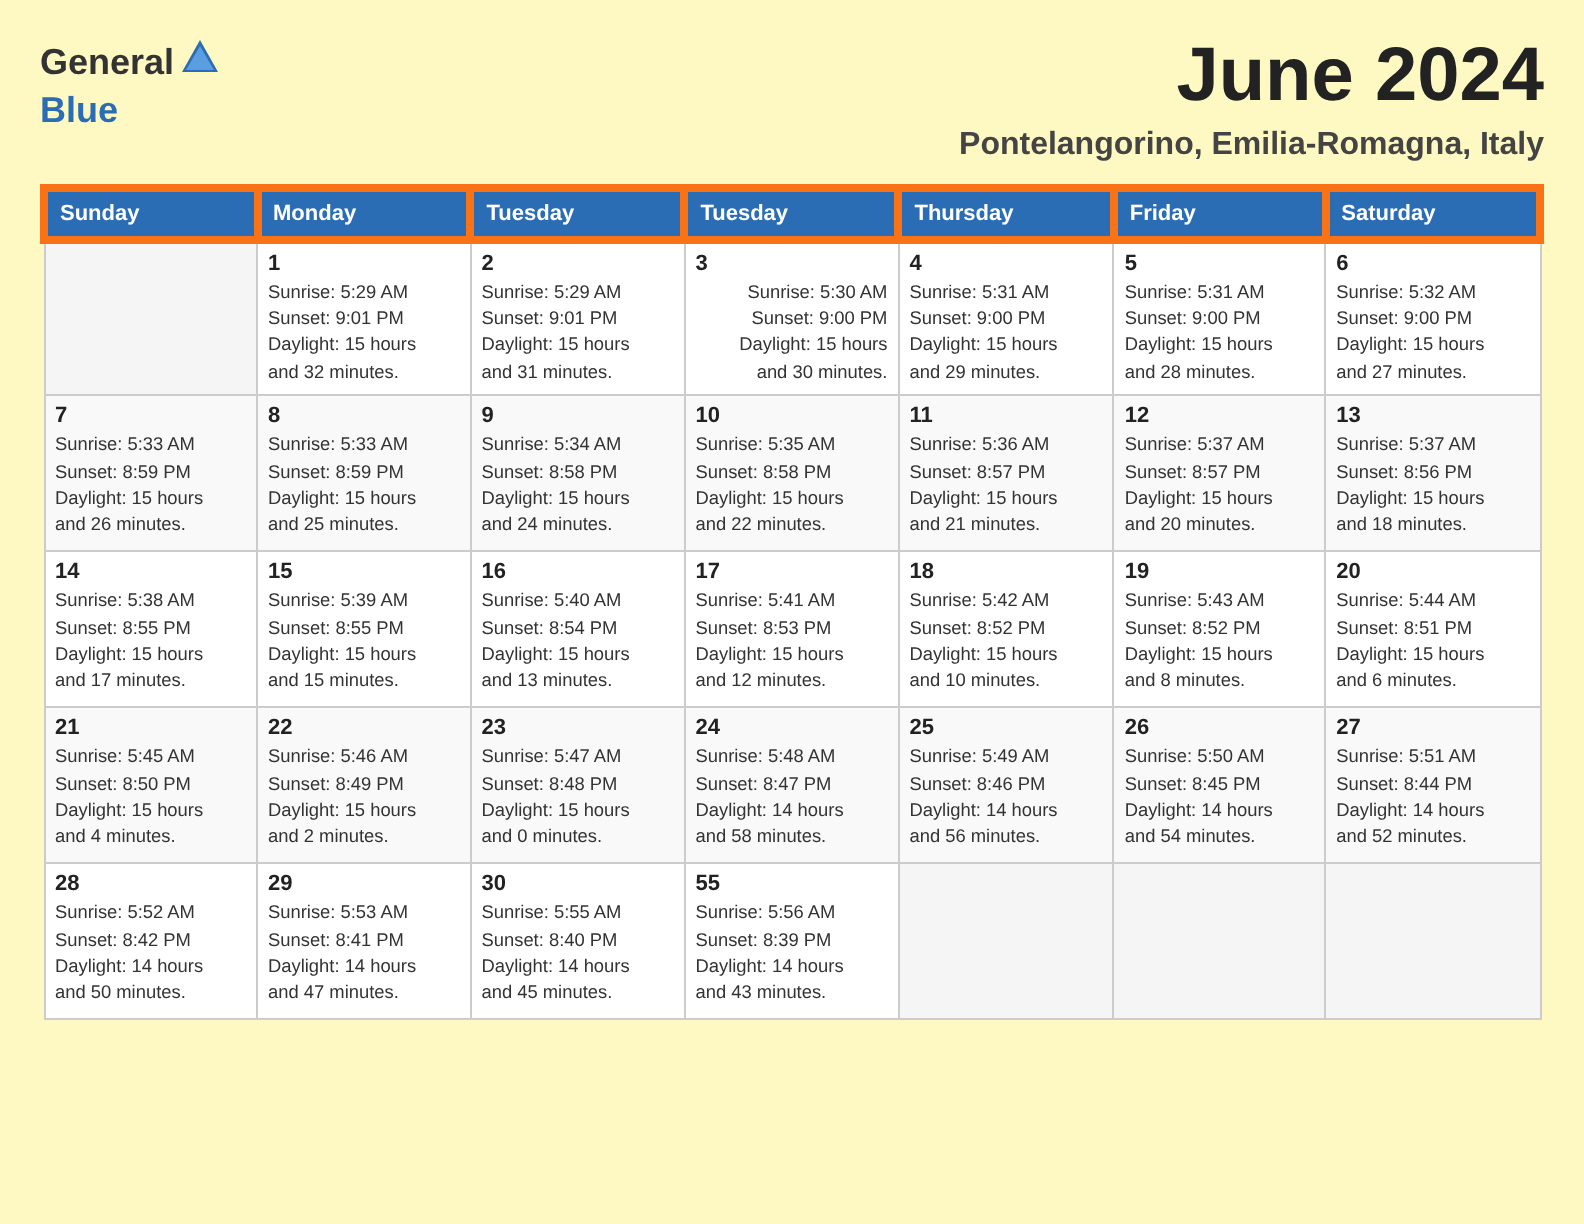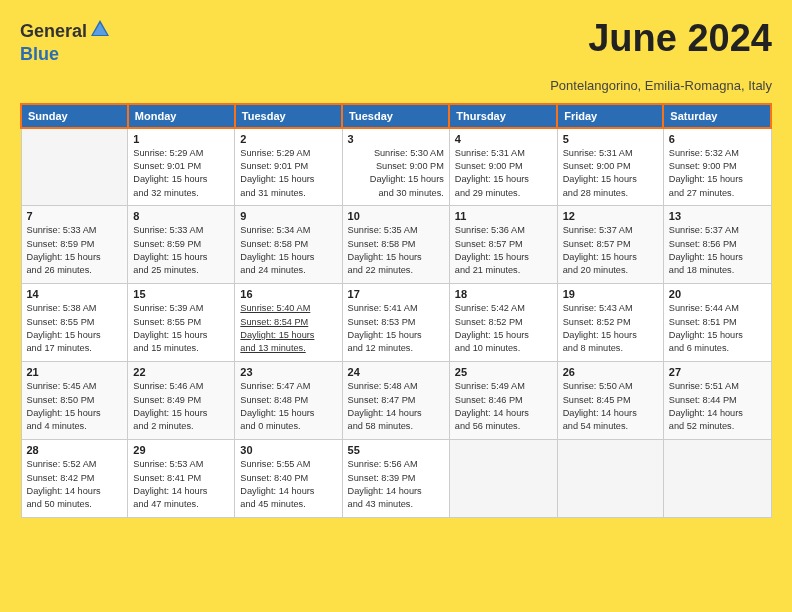--- a/index.html
+++ b/index.html
@@ -6,21 +6,21 @@
     body {
       font-family: Arial, sans-serif;
       background: #fff;
       width: 792px;
       height: 612px;
       overflow: hidden;
     }
     .page {
       width: 792px;
       min-height: 612px;
-      background: #fde047;
+      background: #fef9c3;
       padding: 18px 20px 10px 20px;
     }
     .header {
       display: flex;
       justify-content: space-between;
       align-items: flex-start;
       margin-bottom: 10px;
     }
     .logo {
       display: flex;
@@ -47,37 +47,38 @@
     .title-block {
       text-align: right;
     }
     .month-title {
       font-size: 38px;
       font-weight: bold;
       color: #222;
       line-height: 1.1;
     }
     .subtitle {
-      font-size: 13px;
+      font-size: 16px;
       color: #444;
-      margin-top: 18px;
+      margin-top: 4px;
+      font-weight: bold;
     }
     table {
       width: 100%;
       border-collapse: collapse;
       font-size: 10px;
     }
     thead tr th {
       background: #2a6db5;
       color: #fff;
       font-size: 11px;
       font-weight: bold;
       padding: 5px 6px;
       text-align: left;
-      border: 2px solid #f97316;
+      border: 4px solid #f97316;
     }
     tbody tr td {
       border: 1px solid #ccc;
       vertical-align: top;
       padding: 4px 5px;
       height: 78px;
       width: 113px;
       font-size: 9.5px;
       color: #333;
       background: #fff;
@@ -242,21 +243,21 @@
           </td>
           <td>
             <div class="day-number">15</div>
             <div class="day-detail" style="white-space: pre-line;">Sunrise: 5:39 AM
 Sunset: 8:55 PM
 Daylight: 15 hours
 and 15 minutes.</div>
           </td>
           <td>
             <div class="day-number">16</div>
-            <div class="day-detail" style="white-space: pre-line; text-decoration: underline;">Sunrise: 5:40 AM
+            <div class="day-detail" style="white-space: pre-line;">Sunrise: 5:40 AM
 Sunset: 8:54 PM
 Daylight: 15 hours
 and 13 minutes.</div>
           </td>
           <td>
             <div class="day-number">17</div>
             <div class="day-detail" style="white-space: pre-line;">Sunrise: 5:41 AM
 Sunset: 8:53 PM
 Daylight: 15 hours
 and 12 minutes.</div>

